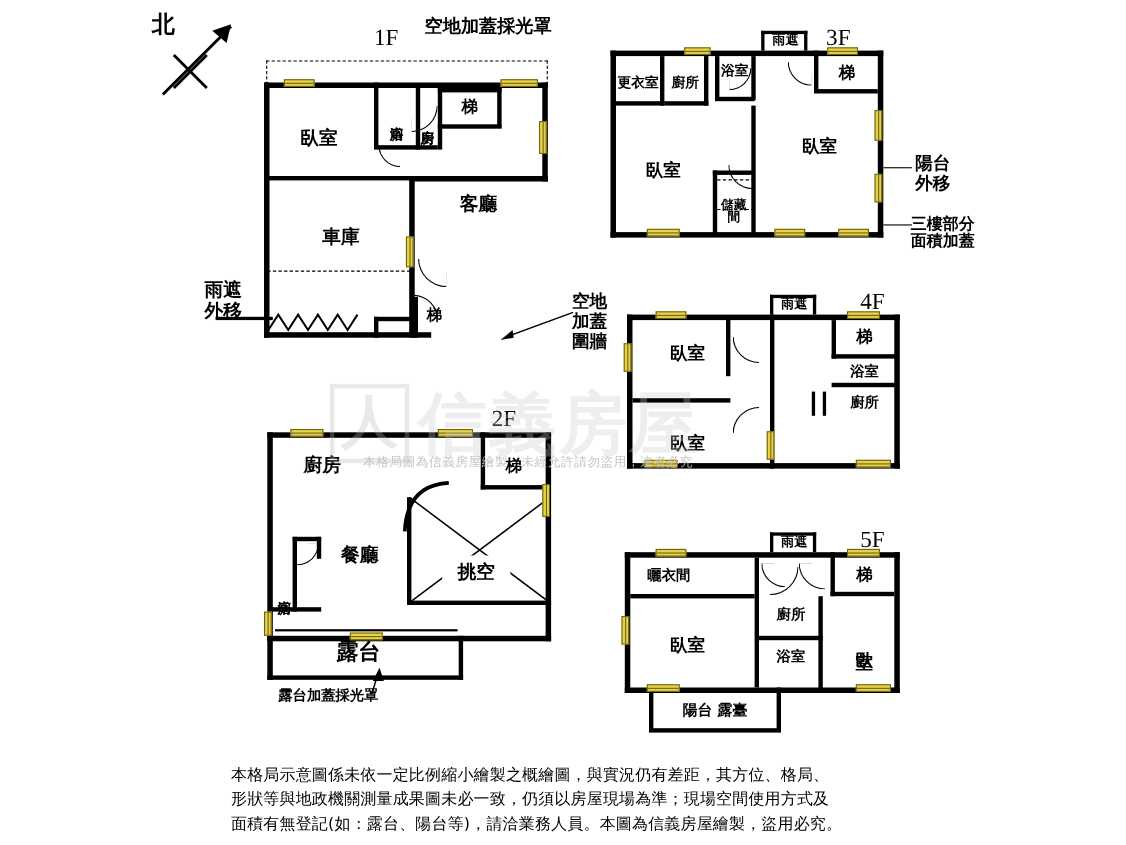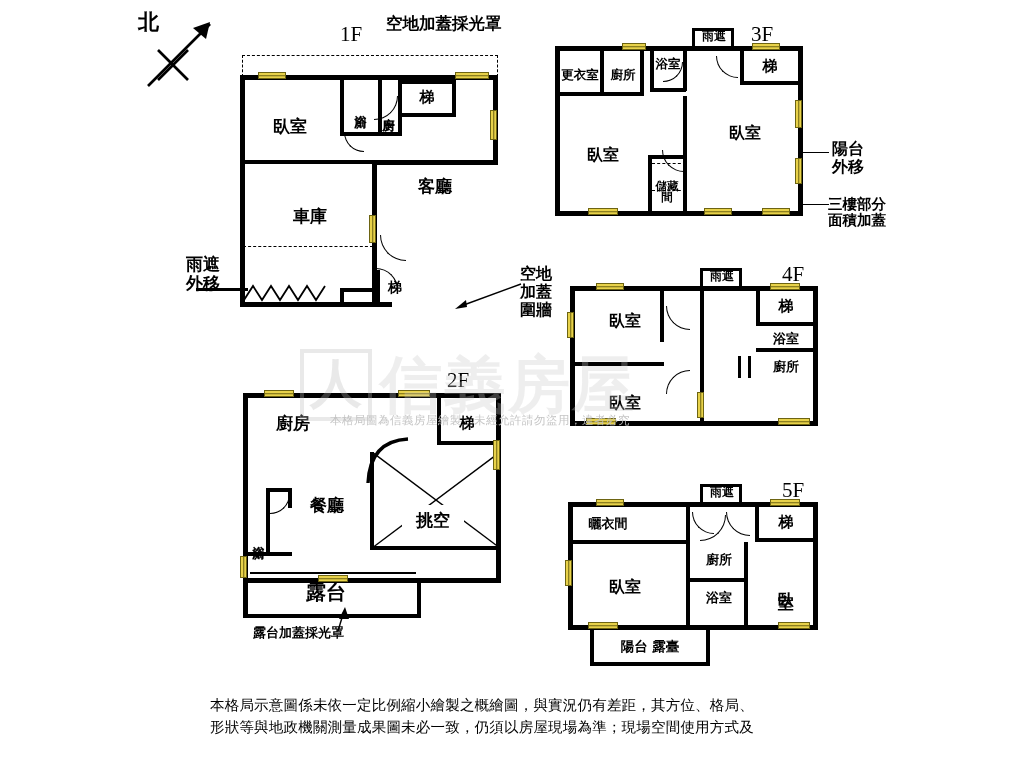--- a/index.html
+++ b/index.html
@@ -376,15 +376,16 @@
 
   <div id="watermark">
     <div id="wm-mark"></div>
     <div id="wm-text">信義房屋</div>
   </div>
   <div id="wm-small">本格局圖為信義房屋繪製，未經允許請勿盜用，違者必究</div>
 
   <div id="footer">
     <div>本格局示意圖係未依一定比例縮小繪製之概繪圖，與實況仍有差距，其方位、格局、</div>
     <div>形狀等與地政機關測量成果圖未必一致，仍須以房屋現場為準；現場空間使用方式及</div>
+    <div>面積有無登記(如：露台、陽台等)，請洽業務人員。本圖為信義房屋繪製，盜用必究。</div>
   </div>
 
 </div>
 
 </body></html>

